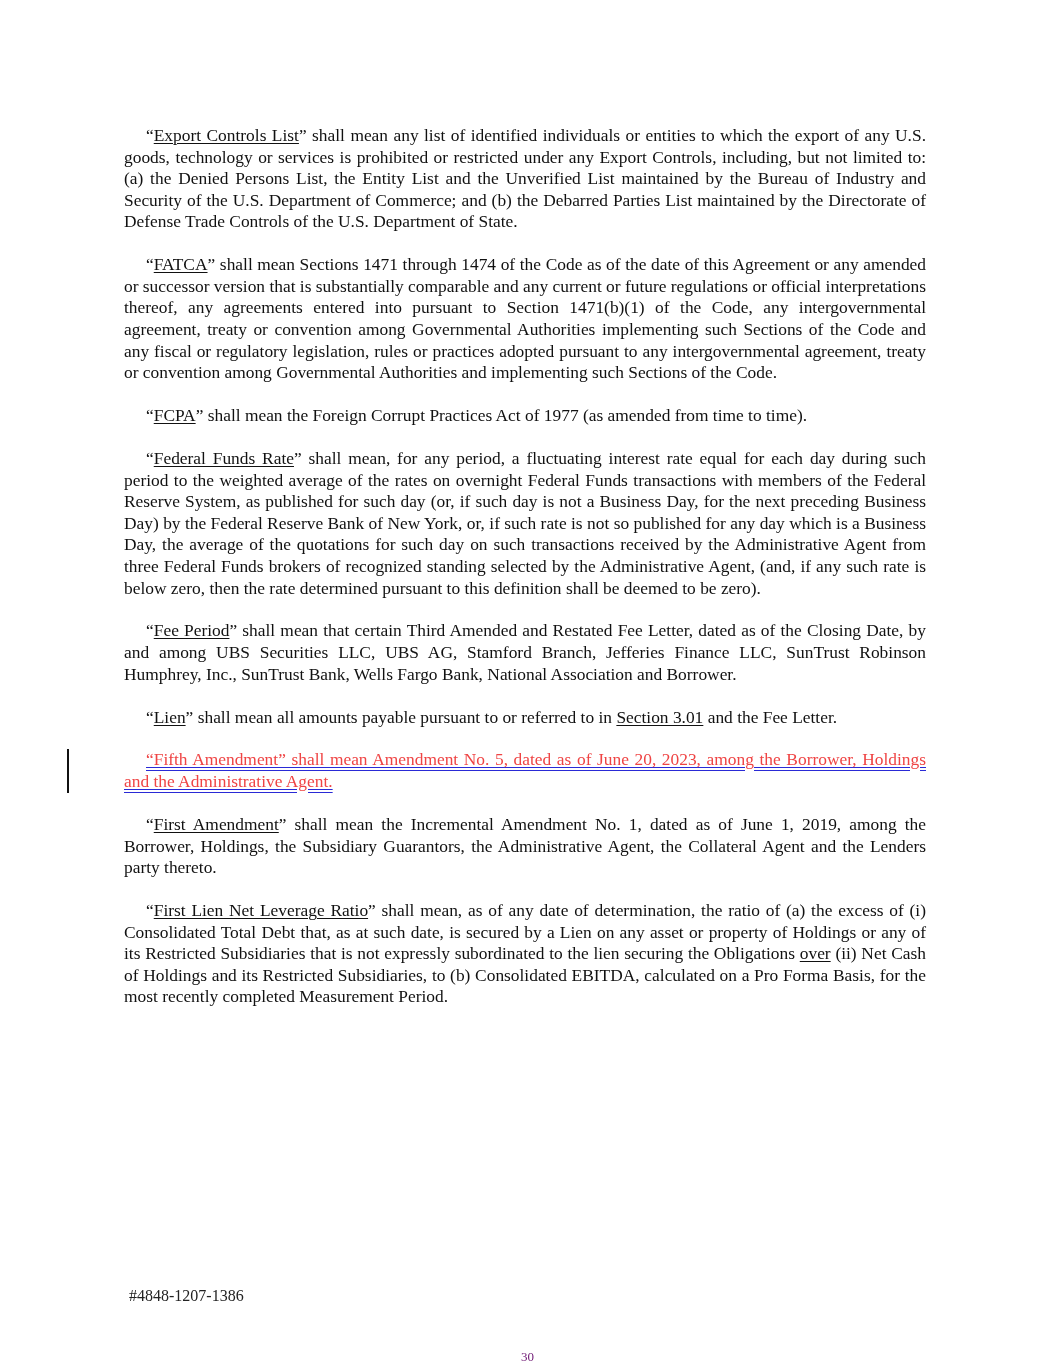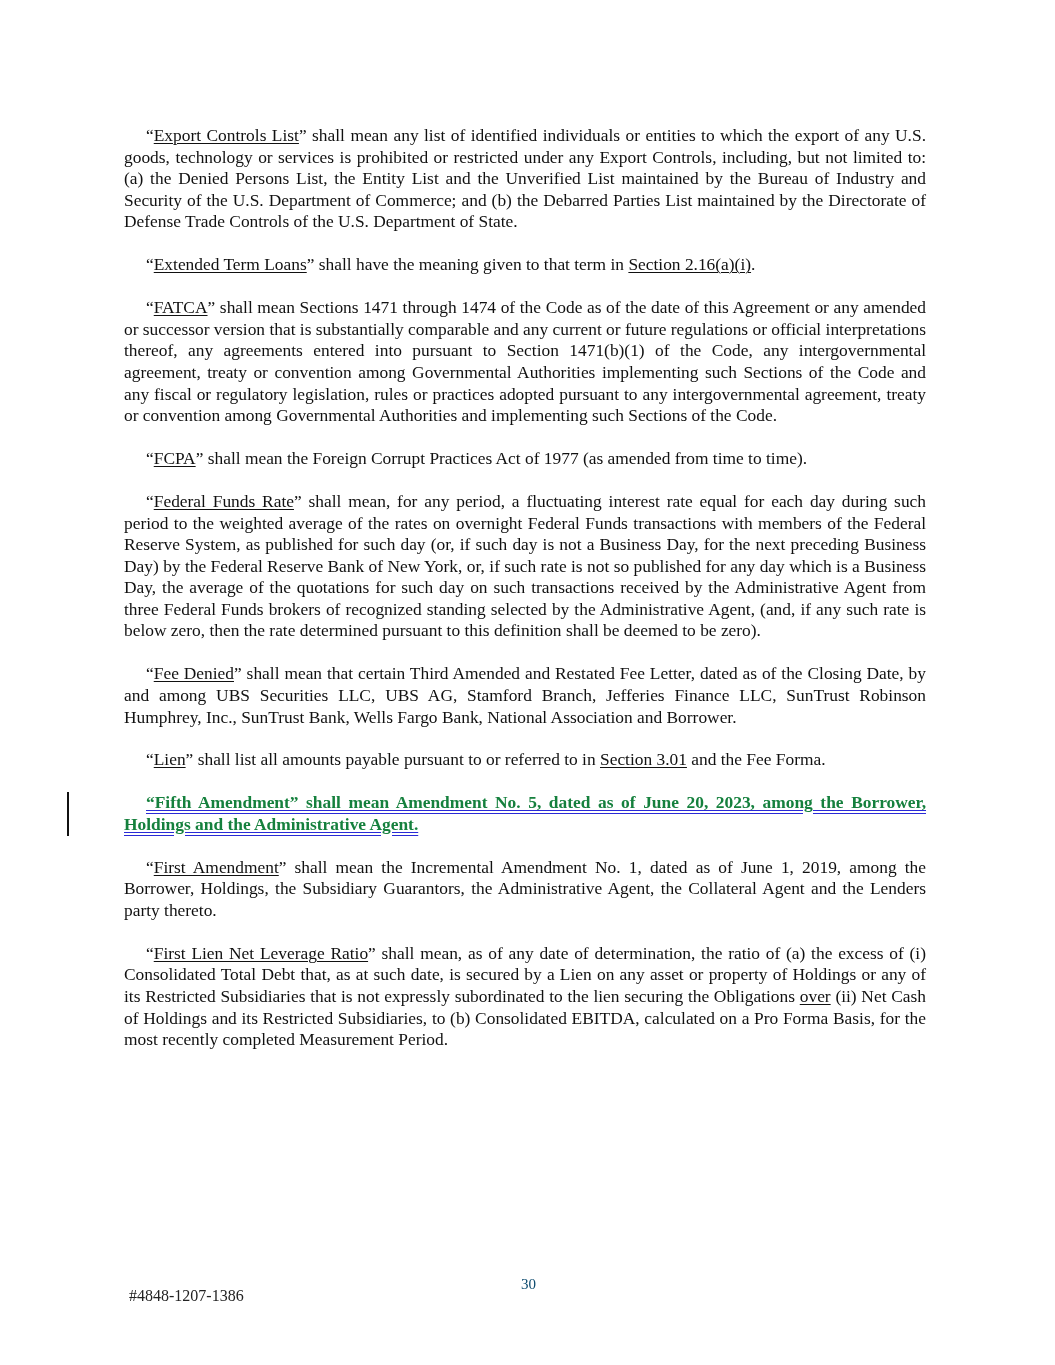--- a/index.html
+++ b/index.html
@@ -5,57 +5,56 @@
   html, body { margin: 0; padding: 0; background: #ffffff; }
   body { width: 1055px; height: 1365px; position: relative; overflow: hidden; }
   .page {
     position: absolute; left: 124px; top: 125px; width: 802px;
     font-family: "Liberation Serif", "DejaVu Serif", serif;
     font-size: 17.4px; line-height: 21.6px; color: #111111;
   }
   .para { text-align: justify; text-indent: 22px; margin: 0 0 21.3px 0; }
   .u { text-decoration: underline; text-underline-offset: 2px; text-decoration-thickness: 1px; margin-top: 48px; }
   .ins {
-    color: #15803d; font-weight: bold;
+    color: #ef4444; font-weight: normal;
     text-decoration: underline double; text-decoration-color: #2a2ad6;
     text-underline-offset: 2px;
   }
   .para.inserted { position: relative; }
   .change-bar {
     position: absolute; left: -57px; top: 0; width: 2px; height: 44px; background: #111;
   }
   .footer-id {
     position: absolute; left: 129px; top: 1287px;
     font-family: "Liberation Serif", serif; font-size: 16px; color: #222;
   }
   .footer-page {
-    position: absolute; left: 521px; top: 1276px;
-    font-family: "Liberation Serif", serif; font-size: 15px; color: #0c4a6e;
+    position: absolute; left: 521px; top: 1349px;
+    font-family: "Liberation Serif", serif; font-size: 13px; color: #701a75;
   }
 </style>
 </head>
 <body>
 
 <div class="page">
 
   <p class="para"><span>“</span><span class="u">Export Controls List</span><span>” shall mean any list of identified individuals or entities to which the export of any U.S. goods, technology or services is prohibited or restricted under any Export Controls, including, but not limited to: (a) the Denied Persons List, the Entity List and the Unverified List maintained by the Bureau of Industry and Security of the U.S. Department of Commerce; and (b) the Debarred Parties List maintained by the Directorate of Defense Trade Controls of the U.S. Department of State.</span></p>
 
-  <p class="para"><span>“</span><span class="u">Extended Term Loans</span><span>” shall have the meaning given to that term in </span><span class="u">Section 2.16(a)(i)</span><span>.</span></p>
 
 
 
   <p class="para"><span>“</span><span class="u">FATCA</span><span>” shall mean Sections 1471 through 1474 of the Code as of the date of this Agreement or any amended or successor version that is substantially comparable and any current or future regulations or official interpretations thereof, any agreements entered into pursuant to Section 1471(b)(1) of the Code, any intergovernmental agreement, treaty or convention among Governmental Authorities implementing such Sections of the Code and any fiscal or regulatory legislation, rules or practices adopted pursuant to any intergovernmental agreement, treaty or convention among Governmental Authorities and implementing such Sections of the Code.</span></p>
 
   <p class="para"><span>“</span><span class="u">FCPA</span><span>” shall mean the Foreign Corrupt Practices Act of 1977 (as amended from time to time).</span></p>
 
   <p class="para"><span>“</span><span class="u">Federal Funds Rate</span><span>” shall mean, for any period, a fluctuating interest rate equal for each day during such period to the weighted average of the rates on overnight Federal Funds transactions with members of the Federal Reserve System, as published for such day (or, if such day is not a Business Day, for the next preceding Business Day) by the Federal Reserve Bank of New York, or, if such rate is not so published for any day which is a Business Day, the average of the quotations for such day on such transactions received by the Administrative Agent from three Federal Funds brokers of recognized standing selected by the Administrative Agent, (and, if any such rate is below zero, then the rate determined pursuant to this definition shall be deemed to be zero).</span></p>
 
-  <p class="para"><span>“</span><span class="u">Fee Denied</span><span>” shall mean that certain Third Amended and Restated Fee Letter, dated as of the Closing Date, by and among UBS Securities LLC, UBS AG, Stamford Branch, Jefferies Finance LLC, SunTrust Robinson Humphrey, Inc., SunTrust Bank, Wells Fargo Bank, National Association and Borrower.</span></p>
+  <p class="para"><span>“</span><span class="u">Fee Period</span><span>” shall mean that certain Third Amended and Restated Fee Letter, dated as of the Closing Date, by and among UBS Securities LLC, UBS AG, Stamford Branch, Jefferies Finance LLC, SunTrust Robinson Humphrey, Inc., SunTrust Bank, Wells Fargo Bank, National Association and Borrower.</span></p>
 
-  <p class="para"><span>“</span><span class="u">Lien</span><span>” shall list all amounts payable pursuant to or referred to in </span><span class="u">Section 3.01</span><span> and the Fee Forma.</span></p>
+  <p class="para"><span>“</span><span class="u">Lien</span><span>” shall mean all amounts payable pursuant to or referred to in </span><span class="u">Section 3.01</span><span> and the Fee Letter.</span></p>
 
   <p class="para inserted"><span class="change-bar"></span><span class="ins">“Fifth Amendment” shall mean Amendment No. 5, dated as of June 20, 2023, among the Borrower, Holdings and the Administrative Agent.</span></p>
 
   <p class="para"><span>“</span><span class="u">First Amendment</span><span>” shall mean the Incremental Amendment No. 1, dated as of June 1, 2019, among the Borrower, Holdings, the Subsidiary Guarantors, the Administrative Agent, the Collateral Agent and the Lenders party thereto.</span></p>
 
 
   <p class="para"><span>“</span><span class="u">First Lien Net Leverage Ratio</span><span>” shall mean, as of any date of determination, the ratio of (a) the excess of (i) Consolidated Total Debt that, as at such date, is secured by a Lien on any asset or property of Holdings or any of its Restricted Subsidiaries that is not expressly subordinated to the lien securing the Obligations </span><span class="u">over</span><span> (ii) Net Cash of Holdings and its Restricted Subsidiaries, to (b) Consolidated EBITDA, calculated on a Pro Forma Basis, for the most recently completed Measurement Period.</span></p>
 
 </div>
 

